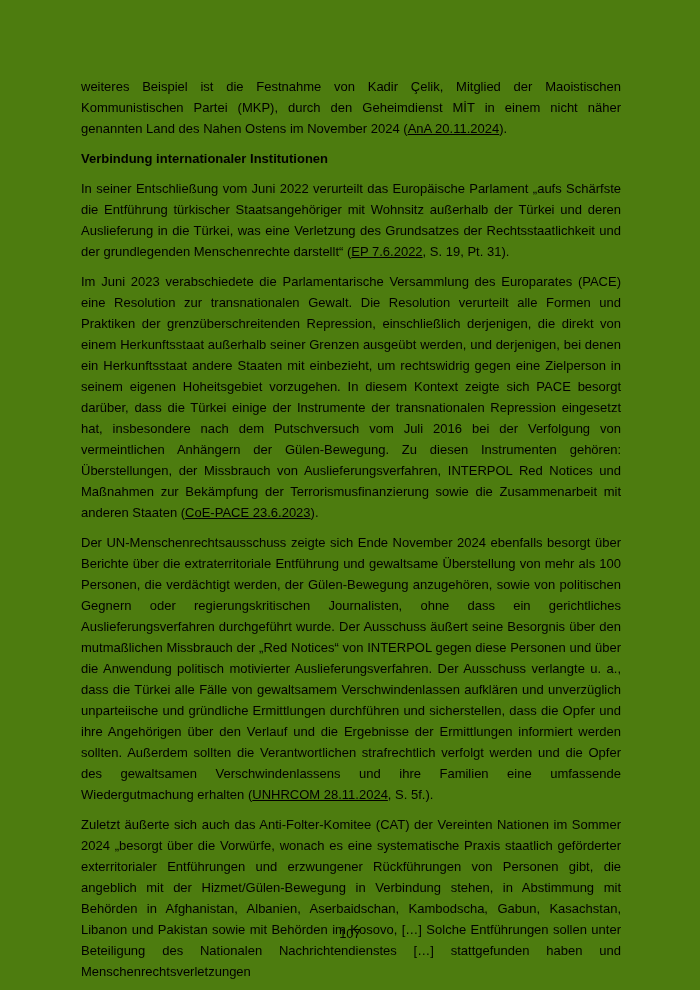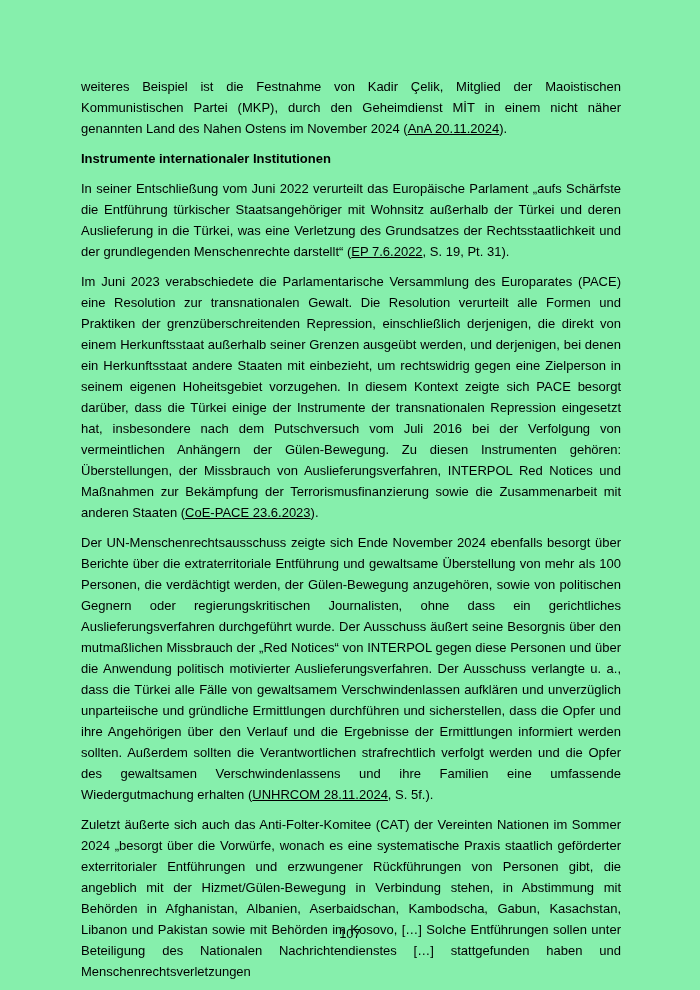--- a/index.html
+++ b/index.html
@@ -1,20 +1,20 @@
 <!DOCTYPE html>
 <html lang="de"><head>
 <meta charset="utf-8">
 <style>
   html, body { margin: 0; padding: 0; background: #ffffff; }
   .page {
     position: relative;
     width: 700px;
     height: 990px;
-    background: #86efac;
+    background: #4d7c0f;
     color: #000000;
     font-family: "Liberation Sans", sans-serif;
     overflow: hidden;
   }
   .content {
     position: absolute;
     left: 81px;
     top: 76px;
     width: 540px;
   }
@@ -46,21 +46,21 @@
   }
 </style>
 </head>
 <body>
 
 <div class="page">
   <div class="content">
 
     <p><span>weiteres Beispiel ist die Festnahme von Kadir Çelik, Mitglied der Maoistischen Kommunistischen Partei (MKP), durch den Geheimdienst MİT in einem nicht näher genannten Land des Nahen Ostens im November 2024 (</span><span class="link">AnA 20.11.2024</span><span>).</span></p>
 
-    <p class="heading">Instrumente internationaler Institutionen</p>
+    <p class="heading">Verbindung internationaler Institutionen</p>
 
     <p><span>In seiner Entschließung vom Juni 2022 verurteilt das </span><span class="bold">Europäische Parlament</span><span> „aufs Schärfste die Entführung türkischer Staatsangehöriger mit Wohnsitz außerhalb der Türkei und deren Auslieferung in die Türkei, was eine Verletzung des Grundsatzes der Rechtsstaatlichkeit und der grundlegenden Menschenrechte darstellt“ (</span><span class="link">EP 7.6.2022</span><span>, S. 19, Pt. 31).</span></p>
 
     <p><span>Im Juni 2023 verabschiedete die </span><span class="bold">Parlamentarische Versammlung des Europarates (PACE)</span><span> eine Resolution zur transnationalen Gewalt. Die Resolution verurteilt alle Formen und Praktiken der grenzüberschreitenden Repression, einschließlich derjenigen, die direkt von einem Herkunftsstaat außerhalb seiner Grenzen ausgeübt werden, und derjenigen, bei denen ein Herkunftsstaat andere Staaten mit einbezieht, um rechtswidrig gegen eine Zielperson in seinem eigenen Hoheitsgebiet vorzugehen. In diesem Kontext zeigte sich PACE besorgt darüber, dass die Türkei einige der Instrumente der transnationalen Repression eingesetzt hat, insbesondere nach dem Putschversuch vom Juli 2016 bei der Verfolgung von vermeintlichen Anhängern der Gülen-Bewegung. Zu diesen Instrumenten gehören: Überstellungen, der Missbrauch von Auslieferungsverfahren, INTERPOL Red Notices und Maßnahmen zur Bekämpfung der Terrorismusfinanzierung sowie die Zusammenarbeit mit anderen Staaten (</span><span class="link">CoE-PACE 23.6.2023</span><span>).</span></p>
 
     <p><span>Der </span><span class="bold">UN-Menschenrechtsausschuss</span><span> zeigte sich Ende November 2024 ebenfalls besorgt über Berichte über die extraterritoriale Entführung und gewaltsame Überstellung von mehr als 100 Personen, die verdächtigt werden, der Gülen-Bewegung anzugehören, sowie von politischen Gegnern oder regierungskritischen Journalisten, ohne dass ein gerichtliches Auslieferungsverfahren durchgeführt wurde. Der Ausschuss äußert seine Besorgnis über den mutmaßlichen Missbrauch der „Red Notices“ von INTERPOL gegen diese Personen und über die Anwendung politisch motivierter Auslieferungsverfahren. Der Ausschuss verlangte u. a., dass die Türkei alle Fälle von gewaltsamem Verschwindenlassen aufklären und unverzüglich unparteiische und gründliche Ermittlungen durchführen und sicherstellen, dass die Opfer und ihre Angehörigen über den Verlauf und die Ergebnisse der Ermittlungen informiert werden sollten. Außerdem sollten die Verantwortlichen strafrechtlich verfolgt werden und die Opfer des gewaltsamen Verschwindenlassens und ihre Familien eine umfassende Wiedergutmachung erhalten (</span><span class="link">UNHRCOM 28.11.2024</span><span>, S. 5f.).</span></p>
 
     <p><span>Zuletzt äußerte sich auch das </span><span class="bold">Anti-Folter-Komitee (CAT)</span><span> der Vereinten Nationen im Sommer 2024 „besorgt über die Vorwürfe, wonach es eine systematische Praxis staatlich geförderter exterritorialer Entführungen und erzwungener Rückführungen von Personen gibt, die angeblich mit der Hizmet/Gülen-Bewegung in Verbindung stehen, in Abstimmung mit Behörden in Afghanistan, Albanien, Aserbaidschan, Kambodscha, Gabun, Kasachstan, Libanon und Pakistan sowie mit Behörden im Kosovo, […] Solche Entführungen sollen unter Beteiligung des Nationalen Nachrichtendienstes […] stattgefunden haben und Menschenrechtsverletzungen</span></p>
 
   </div>

